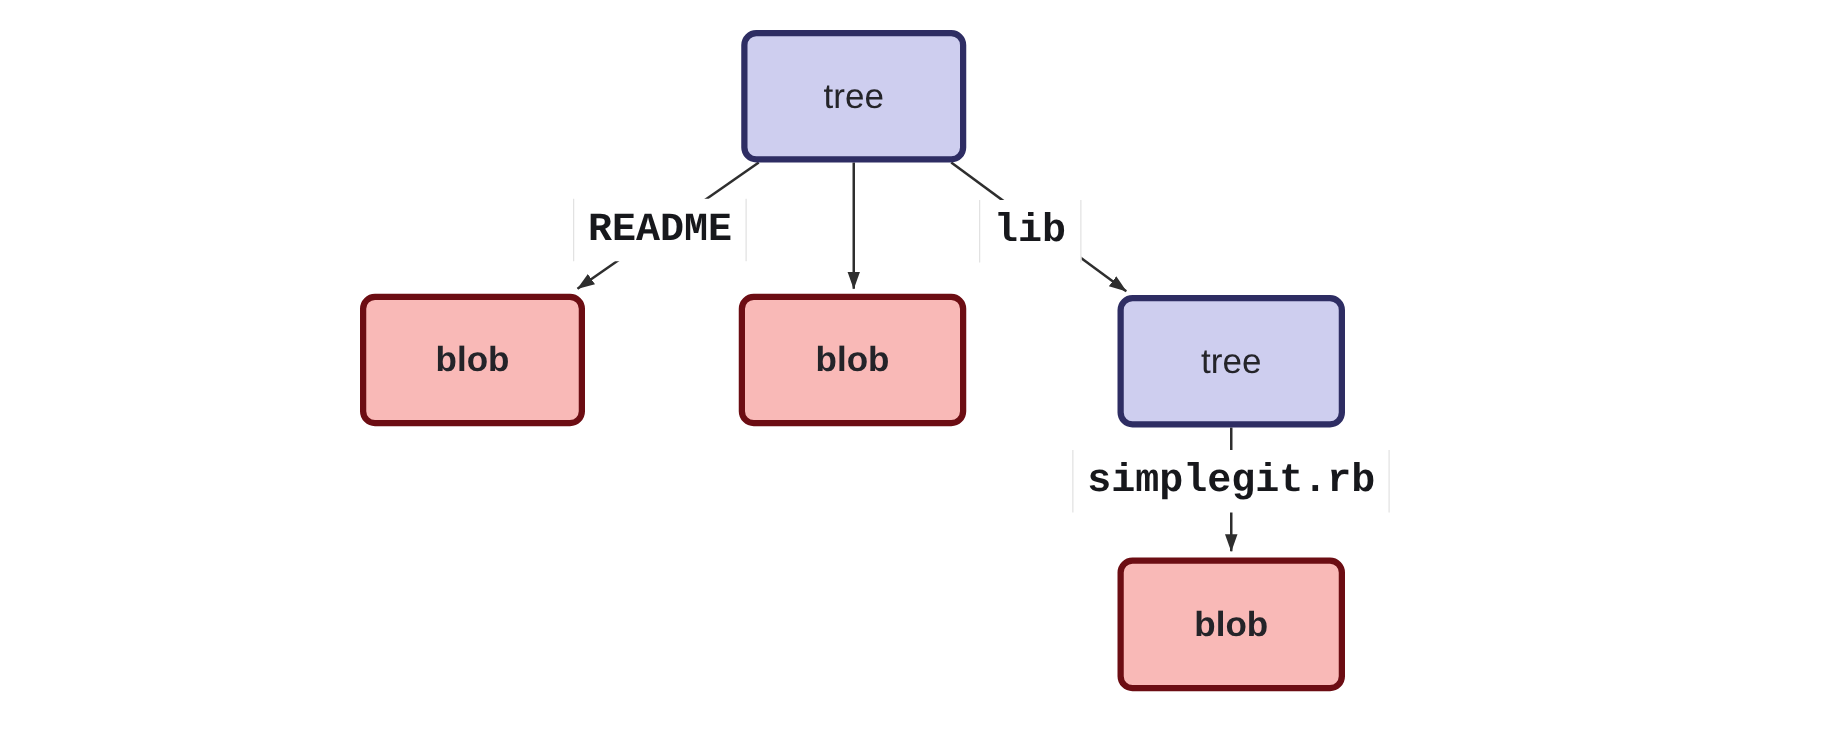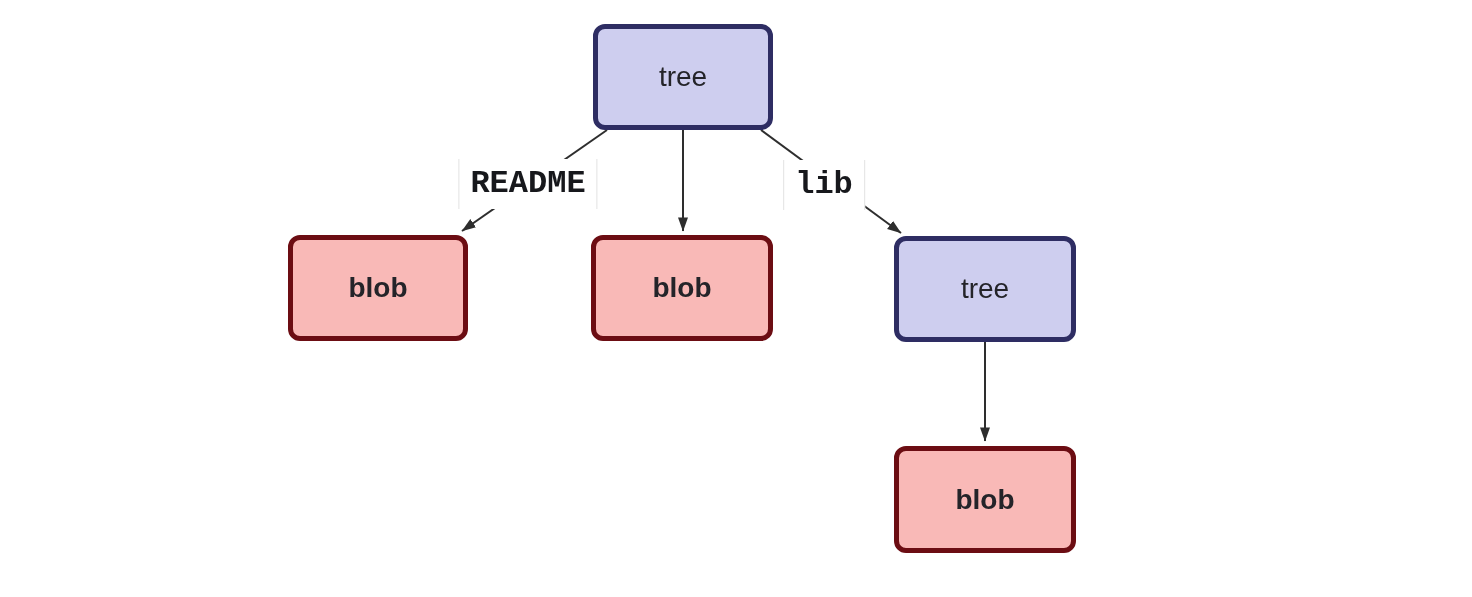--- a/index.html
+++ b/index.html
@@ -98,14 +98,15 @@
 
   <div class="node blob" style="left:894px; top:446px; width:182px; height:107px;">
     <span>blob</span>
   </div>
 
   <div class="edge-label" style="left:528px; top:184px;">README</div>
 
 
   <div class="edge-label" style="left:824px; top:185px;">lib</div>
 
+  <div class="edge-label" style="left:985px; top:385px;">simplegit.rb</div>
 
 </div>
 
 </body></html>

